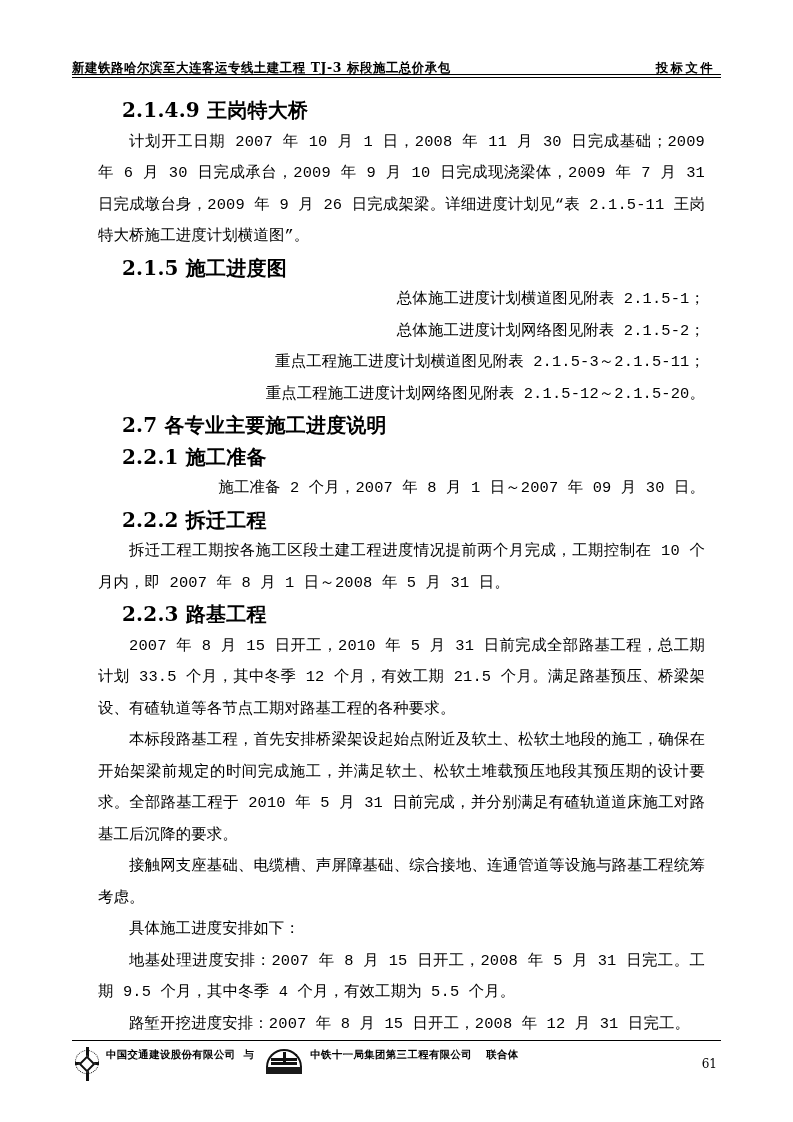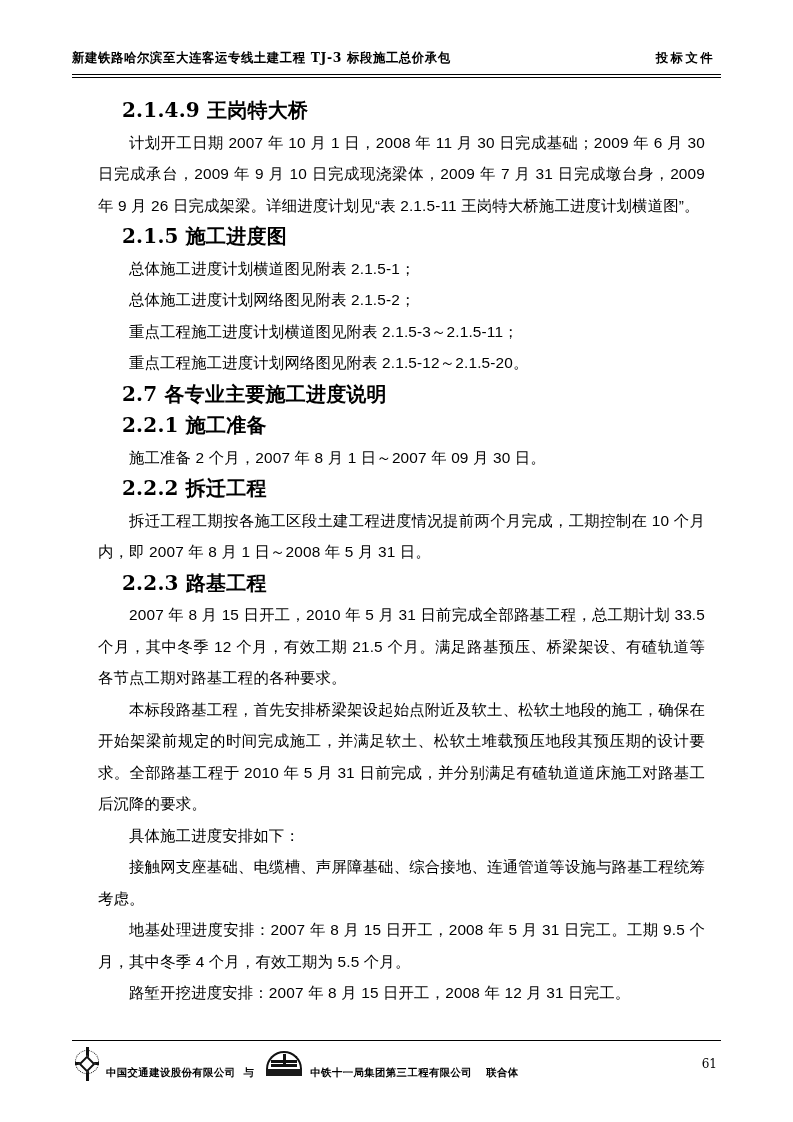--- a/index.html
+++ b/index.html
@@ -17,21 +17,21 @@
     height: 1122px;
     background: #ffffff;
     overflow: hidden;
     box-sizing: border-box;
   }
 
   
   .header {
     position: absolute;
     left: 72px;
-    top: 50px;
+    top: 60px;
     width: 649px;
     display: flex;
     align-items: baseline;
     justify-content: space-between;
   }
   .header-left {
     font-family: "DejaVu Serif", "Liberation Serif", serif;
     font-weight: bold;
     font-size: 12.4px;
     letter-spacing: 0.6px;
@@ -69,36 +69,36 @@
     font-family: "DejaVu Serif", "Liberation Serif", serif;
     font-weight: bold;
     font-size: 20px;
     line-height: 31.5px;
     margin: 0;
     padding-left: 24px;
     letter-spacing: 0.2px;
     white-space: nowrap;
   }
   p.para {
-    font-family: Liberation Sans, sans-serif;
+    font-family: Liberation Mono, monospace;
     font-size: 15.4px;
     line-height: 31.5px;
     margin: 0;
     text-align: justify;
     text-justify: inter-character;
     letter-spacing: 0.15px;
     word-break: break-all;
   }
   p.indent {
     text-indent: 31px;
   }
   
   p.listline {
     text-indent: 31px;
-    text-align: left;
+    text-align: right;
   }
 
   
   .footer-rule {
     position: absolute;
     left: 72px;
     top: 1040px;
     width: 649px;
     border-top: 1.5px solid #000;
   }
@@ -106,21 +106,21 @@
     position: absolute;
     left: 72px;
     top: 1048px;
     width: 649px;
     display: flex;
     align-items: center;
     justify-content: space-between;
   }
   .footer-left {
     display: flex;
-    align-items: flex-end;
+    align-items: flex-start;
     gap: 4px;
     font-family: "DejaVu Serif", "Liberation Serif", serif;
     font-weight: bold;
     font-size: 10.4px;
     letter-spacing: 0.4px;
     white-space: nowrap;
   }
   .footer-page {
     font-family: "DejaVu Serif", "Liberation Serif", serif;
     font-size: 12px;
@@ -262,22 +262,22 @@
 
     <h4 class="h4">2.2.1 施工准备</h4>
     <p class="para listline">施工准备 2 个月，2007 年 8 月 1 日～2007 年 09 月 30 日。</p>
 
     <h4 class="h4">2.2.2 拆迁工程</h4>
     <p class="para indent">拆迁工程工期按各施工区段土建工程进度情况提前两个月完成，工期控制在 10 个月内，即 2007 年 8 月 1 日～2008 年 5 月 31 日。</p>
 
     <h4 class="h4">2.2.3 路基工程</h4>
     <p class="para indent">2007 年 8 月 15 日开工，2010 年 5 月 31 日前完成全部路基工程，总工期计划 33.5 个月，其中冬季 12 个月，有效工期 21.5 个月。满足路基预压、桥梁架设、有碴轨道等各节点工期对路基工程的各种要求。</p>
     <p class="para indent">本标段路基工程，首先安排桥梁架设起始点附近及软土、松软土地段的施工，确保在开始架梁前规定的时间完成施工，并满足软土、松软土堆载预压地段其预压期的设计要求。全部路基工程于 2010 年 5 月 31 日前完成，并分别满足有碴轨道道床施工对路基工后沉降的要求。</p>
+    <p class="para indent">接触网支座基础、电缆槽、声屏障基础、综合接地、连通管道等设施与路基工程统筹考虑。</p>
     <p class="para indent">具体施工进度安排如下：</p>
-    <p class="para indent">接触网支座基础、电缆槽、声屏障基础、综合接地、连通管道等设施与路基工程统筹考虑。</p>
     <p class="para indent">地基处理进度安排：2007 年 8 月 15 日开工，2008 年 5 月 31 日完工。工期 9.5 个月，其中冬季 4 个月，有效工期为 5.5 个月。</p>
     <p class="para indent">路堑开挖进度安排：2007 年 8 月 15 日开工，2008 年 12 月 31 日完工。</p>
 
   </div>
 
   <div class="footer-rule"></div>
   <div class="footer">
     <div class="footer-left">
 
       <span class="logo-cccc">

